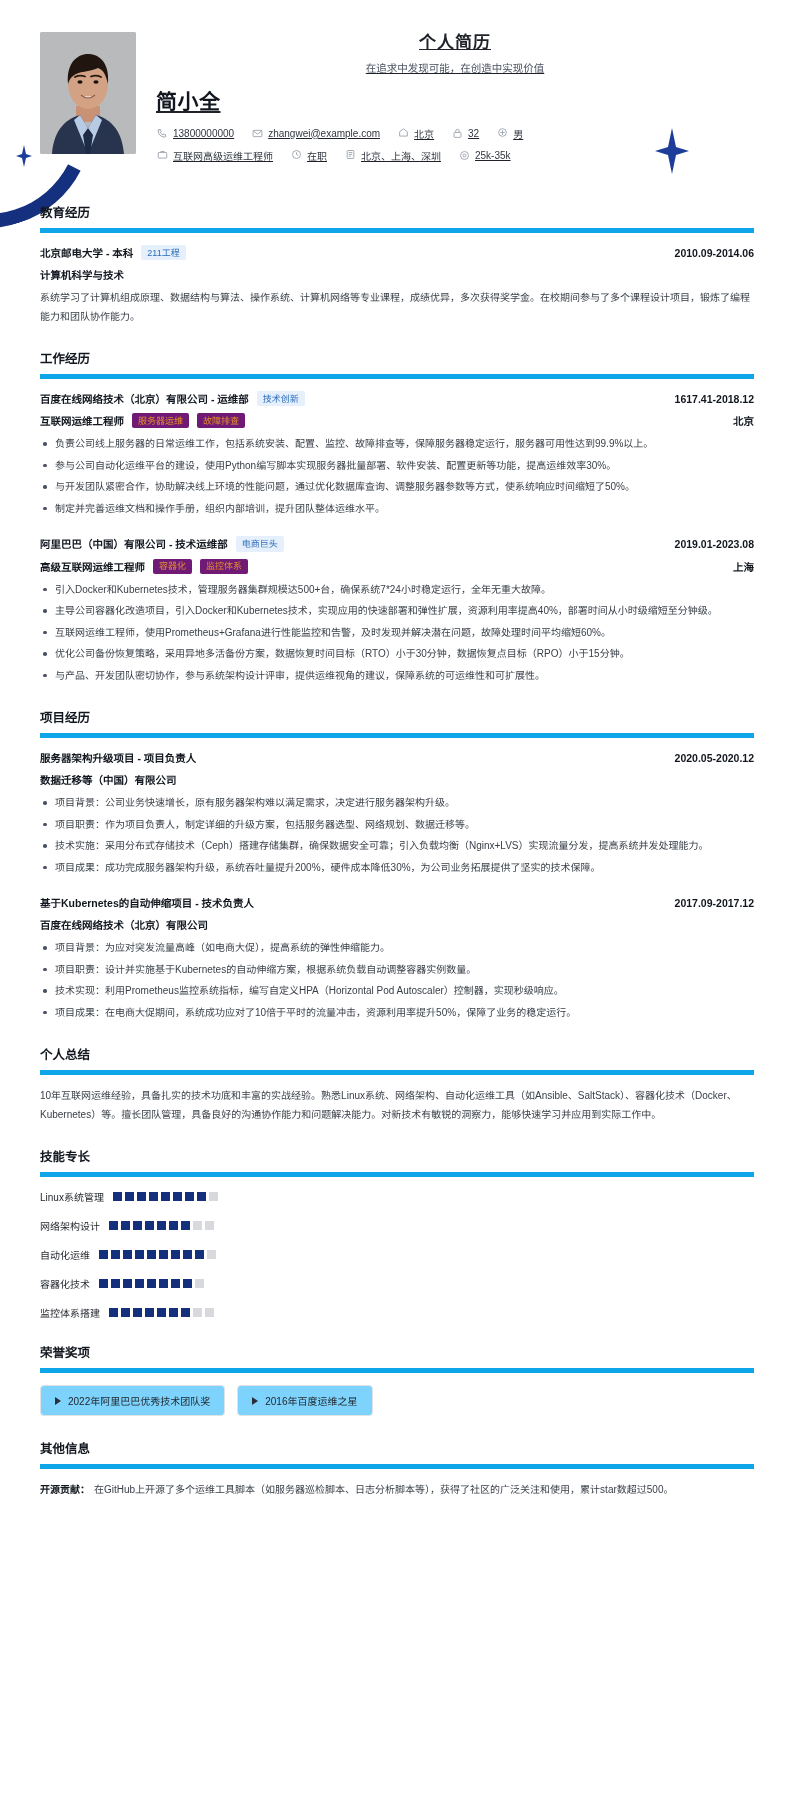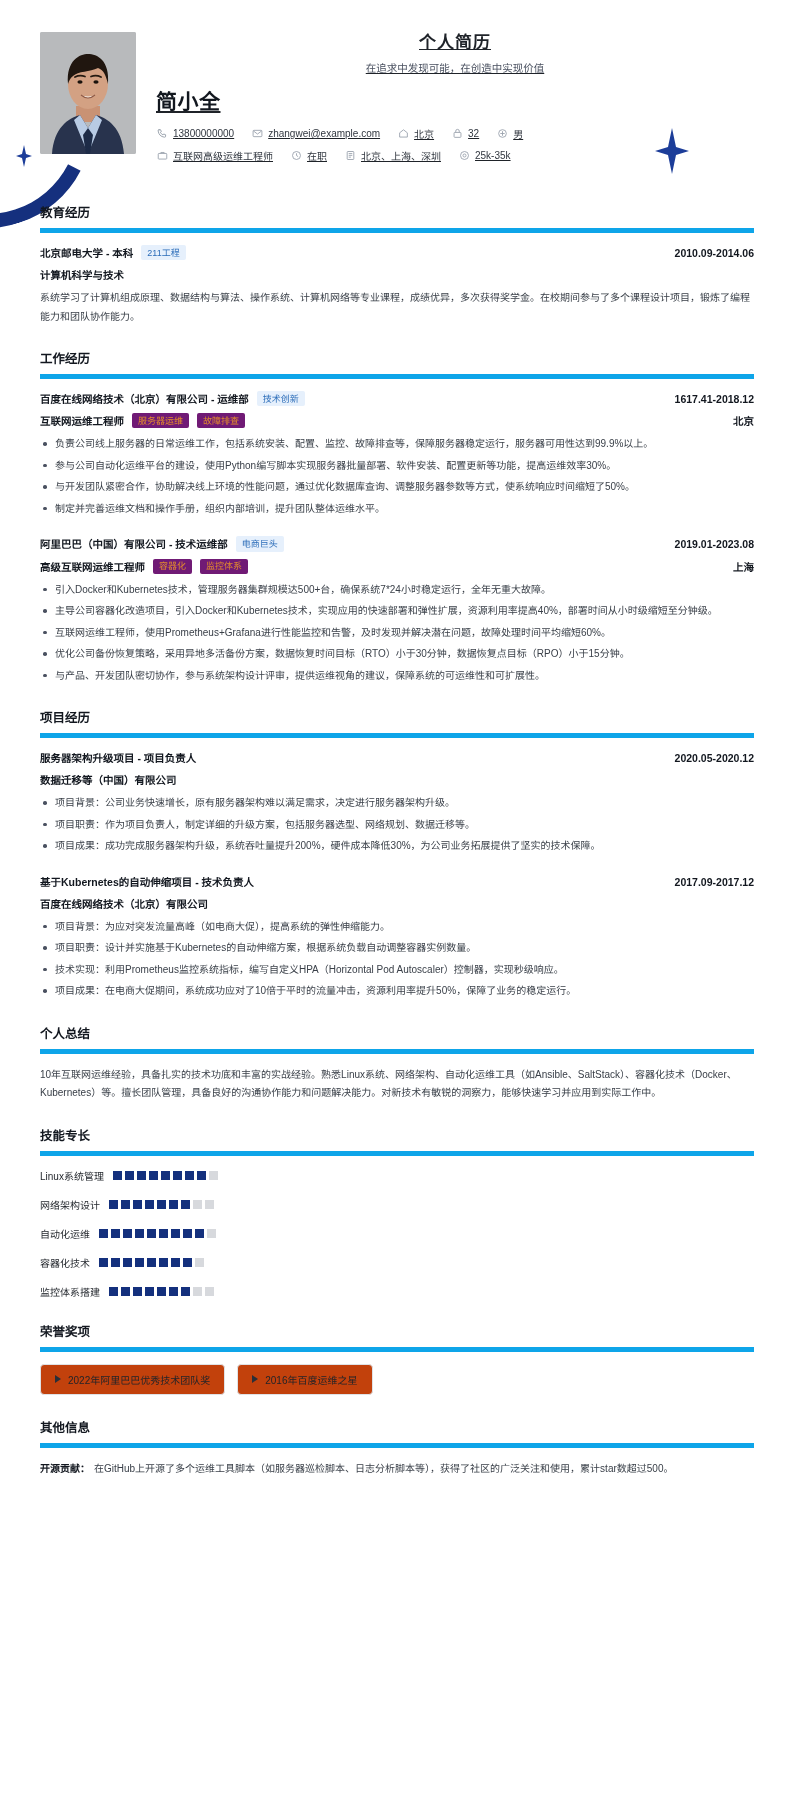--- a/index.html
+++ b/index.html
@@ -98,21 +98,20 @@
   .meta-row {
     display: flex;
     flex-wrap: wrap;
     align-items: center;
     font-size: 10px;
     color: #30363f;
     margin-bottom: 7px;
   }
   .meta-item {
     display: inline-flex;
-    align-items: center;
     margin-right: 17px;
     white-space: nowrap;
   }
   .meta-item .ic {
     display: inline-flex;
     align-items: center;
     justify-content: center;
     width: 12px; height: 12px;
     margin-right: 5px;
     color: #9aa2ad;
@@ -231,21 +230,21 @@
   .awards { display: flex; flex-wrap: wrap; gap: 12px; }
   .award {
     display: inline-flex;
     align-items: center;
     gap: 7px;
     border: 1px solid #dfe2e6;
     border-radius: 4px;
     padding: 7px 14px;
     font-size: 10px;
     color: #1f2329;
-    background: #c2410c;
+    background: #7dd3fc;
   }
   .award .tri {
     width: 0; height: 0;
     border-left: 6px solid #2a2f38;
     border-top: 4px solid transparent;
     border-bottom: 4px solid transparent;
     flex: 0 0 auto;
   }
 
   
@@ -480,20 +479,21 @@
       <div class="entry-line">
         <div class="entry-left">
           <span class="entry-title">服务器架构升级项目 - 项目负责人</span>
         </div>
         <div class="entry-right">2020.05-2020.12</div>
       </div>
       <div class="entry-sub">数据迁移等（中国）有限公司</div>
       <ul class="bullets">
         <li>项目背景：公司业务快速增长，原有服务器架构难以满足需求，决定进行服务器架构升级。</li>
         <li>项目职责：作为项目负责人，制定详细的升级方案，包括服务器选型、网络规划、数据迁移等。</li>
+        <li>技术实施：采用分布式存储技术（Ceph）搭建存储集群，确保数据安全可靠；引入负载均衡（Nginx+LVS）实现流量分发，提高系统并发处理能力。</li>
         <li>项目成果：成功完成服务器架构升级，系统吞吐量提升200%，硬件成本降低30%，为公司业务拓展提供了坚实的技术保障。</li>
       </ul>
     </div>
 
     <div class="entry" style="margin-top:18px;">
       <div class="entry-line">
         <div class="entry-left">
           <span class="entry-title">基于Kubernetes的自动伸缩项目 - 技术负责人</span>
         </div>
         <div class="entry-right">2017.09-2017.12</div>

